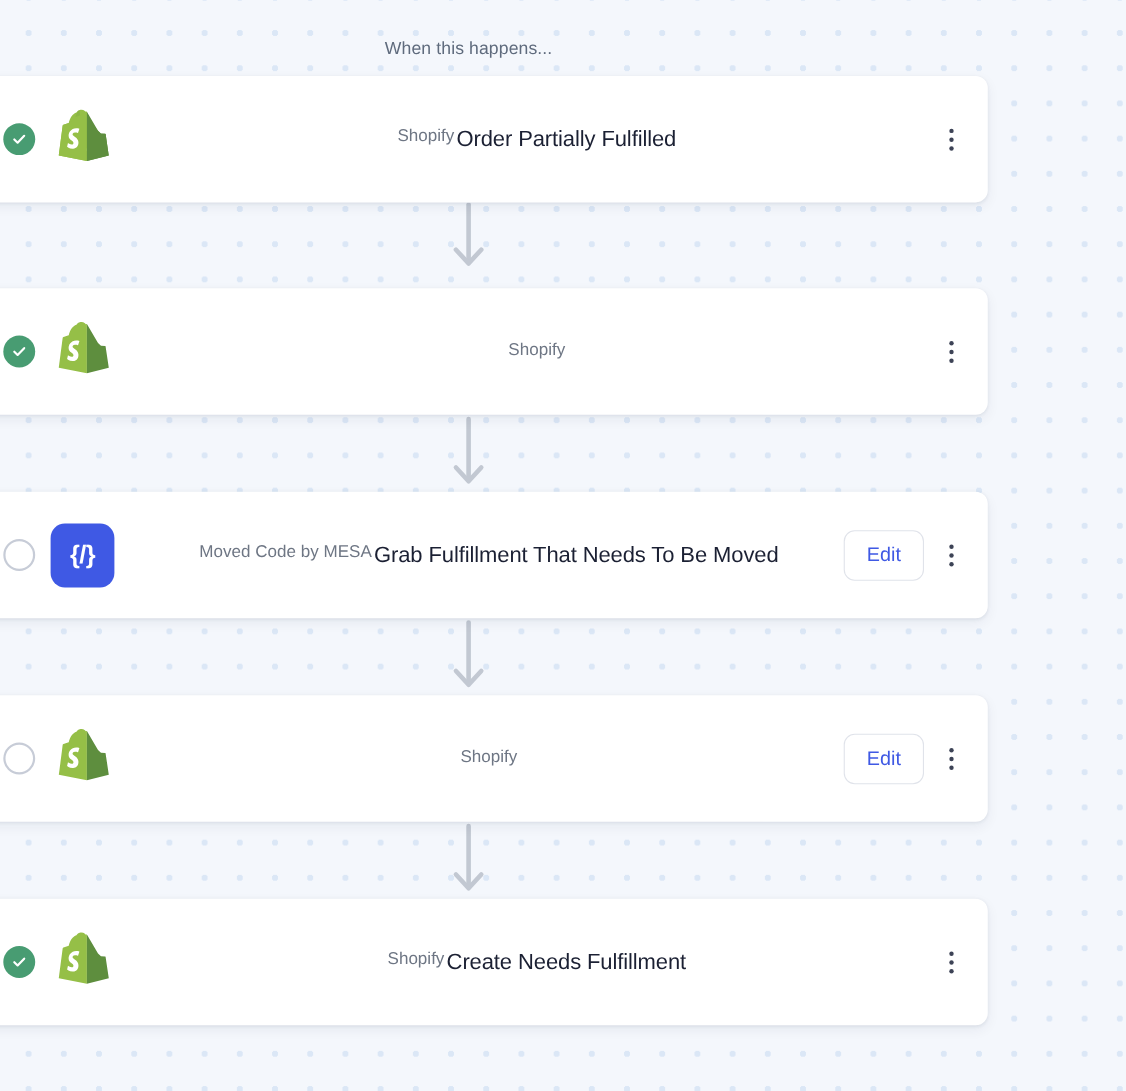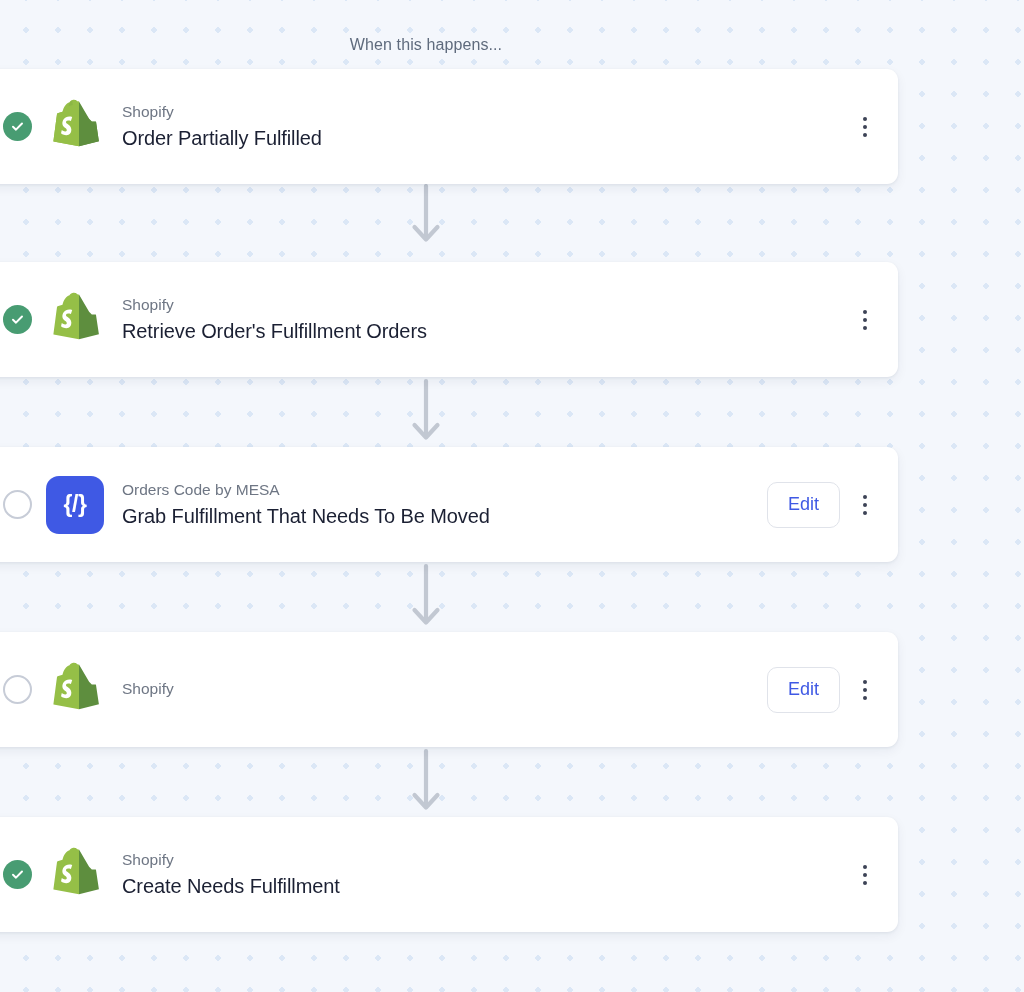--- a/index.html
+++ b/index.html
@@ -127,21 +127,21 @@
     align-items: center;
     justify-content: center;
   }
 
   
   .card-text {
     margin-left: 18px;
     flex: 1 1 auto;
     min-width: 0;
     display: flex;
-    flex-direction: column;
+    flex-direction: row;
     justify-content: center;
     gap: 2px;
   }
   .card-sub {
     font-size: 15.5px;
     color: #6e7684;
     line-height: 1.35;
     white-space: nowrap;
   }
   .card-title {
@@ -255,21 +255,20 @@
     <div class="app-icon">
       <svg width="55" height="58" viewBox="0 0 55 58" aria-hidden="true">
         <path d="M21.5 4.2c-3.4 1.1-6.0 5.0-7.0 9.6l-4.1 1.3c-1.2.4-1.3.5-1.5 1.7-.1.9-3.4 26.6-3.4 26.6L31 48.3V3.6c-.3 0-.6.0-1 .1-.2-.3-.5-.6-.8-.8-1.3-1.0-3.0-1.3-4.7-.9-1.1.3-2.1.9-3.0 2.2z" fill="#95bf47"></path>
         <path d="M31 3.6v44.7l19.9-5-2.9-19.4c-.1-.3-.3-.4-.5-.4l-3.7-.1-2.7-2.6L31 3.6z" fill="#5e8e3e"></path>
         <path d="M24.2 19.0l-1.3 4.0s-1.2-.6-2.7-.5c-2.2.1-2.2 1.5-2.2 1.8.1 1.8 5.0 2.5 5.3 6.9.2 3.5-1.8 5.8-4.8 6.0-3.6.2-5.5-1.9-5.5-1.9l.8-3.3s2.0 1.5 3.6 1.4c1.0-.1 1.4-.9 1.4-1.5-.2-2.3-4.2-2.2-4.4-6.2-.2-3.4 2.0-6.9 6.9-7.2 1.9-.1 2.9.5 2.9.5z" fill="#ffffff"></path>
         <path d="M42.6 23.1l-2.8.1.0 1.5s-1.5-1.2-3.8-1.2c-4.4 0-4.6 2.8-4.6 3.5 0 3.8 5.0 5.3 5.0 8.7 0 .6-.4 1.3-1.5 1.3-1.6 0-3.6-1.6-3.6-1.6l-1.0 3.2s1.7 1.9 5.0 1.9c2.8 0 5.0-2.1 5.0-5.2 0-4.1-5.1-5.4-5.1-8.2 0-.3.2-1.3 1.8-1.3 1.2 0 2.2.5 2.2.5l1.4-3.2z" fill="#ffffff" opacity="0"></path>
       </svg>
     </div>
     <div class="card-text">
       <div class="card-sub">Shopify</div>
-      <div class="card-title">Retrieve Order's Fulfillment Orders</div>
     </div>
     <div class="kebab">
       <span></span>
         <span></span>
         <span></span>
     </div>
   </div>
 
   <div class="arrow" style="height:70px;">
     <svg width="40" height="70" viewBox="0 0 40 70" aria-hidden="true">
@@ -285,21 +284,21 @@
         <span></span>
         <span></span>
         <span></span>
         <span></span>
     </div>
     <div class="status empty"></div>
     <div class="app-icon">
       <div class="code-icon">{/}</div>
     </div>
     <div class="card-text">
-      <div class="card-sub">Orders Code by MESA</div>
+      <div class="card-sub">Moved Code by MESA</div>
       <div class="card-title">Grab Fulfillment That Needs To Be Moved</div>
     </div>
     <button class="edit-btn">Edit</button>
     <div class="kebab">
       <span></span>
         <span></span>
         <span></span>
     </div>
   </div>
 

